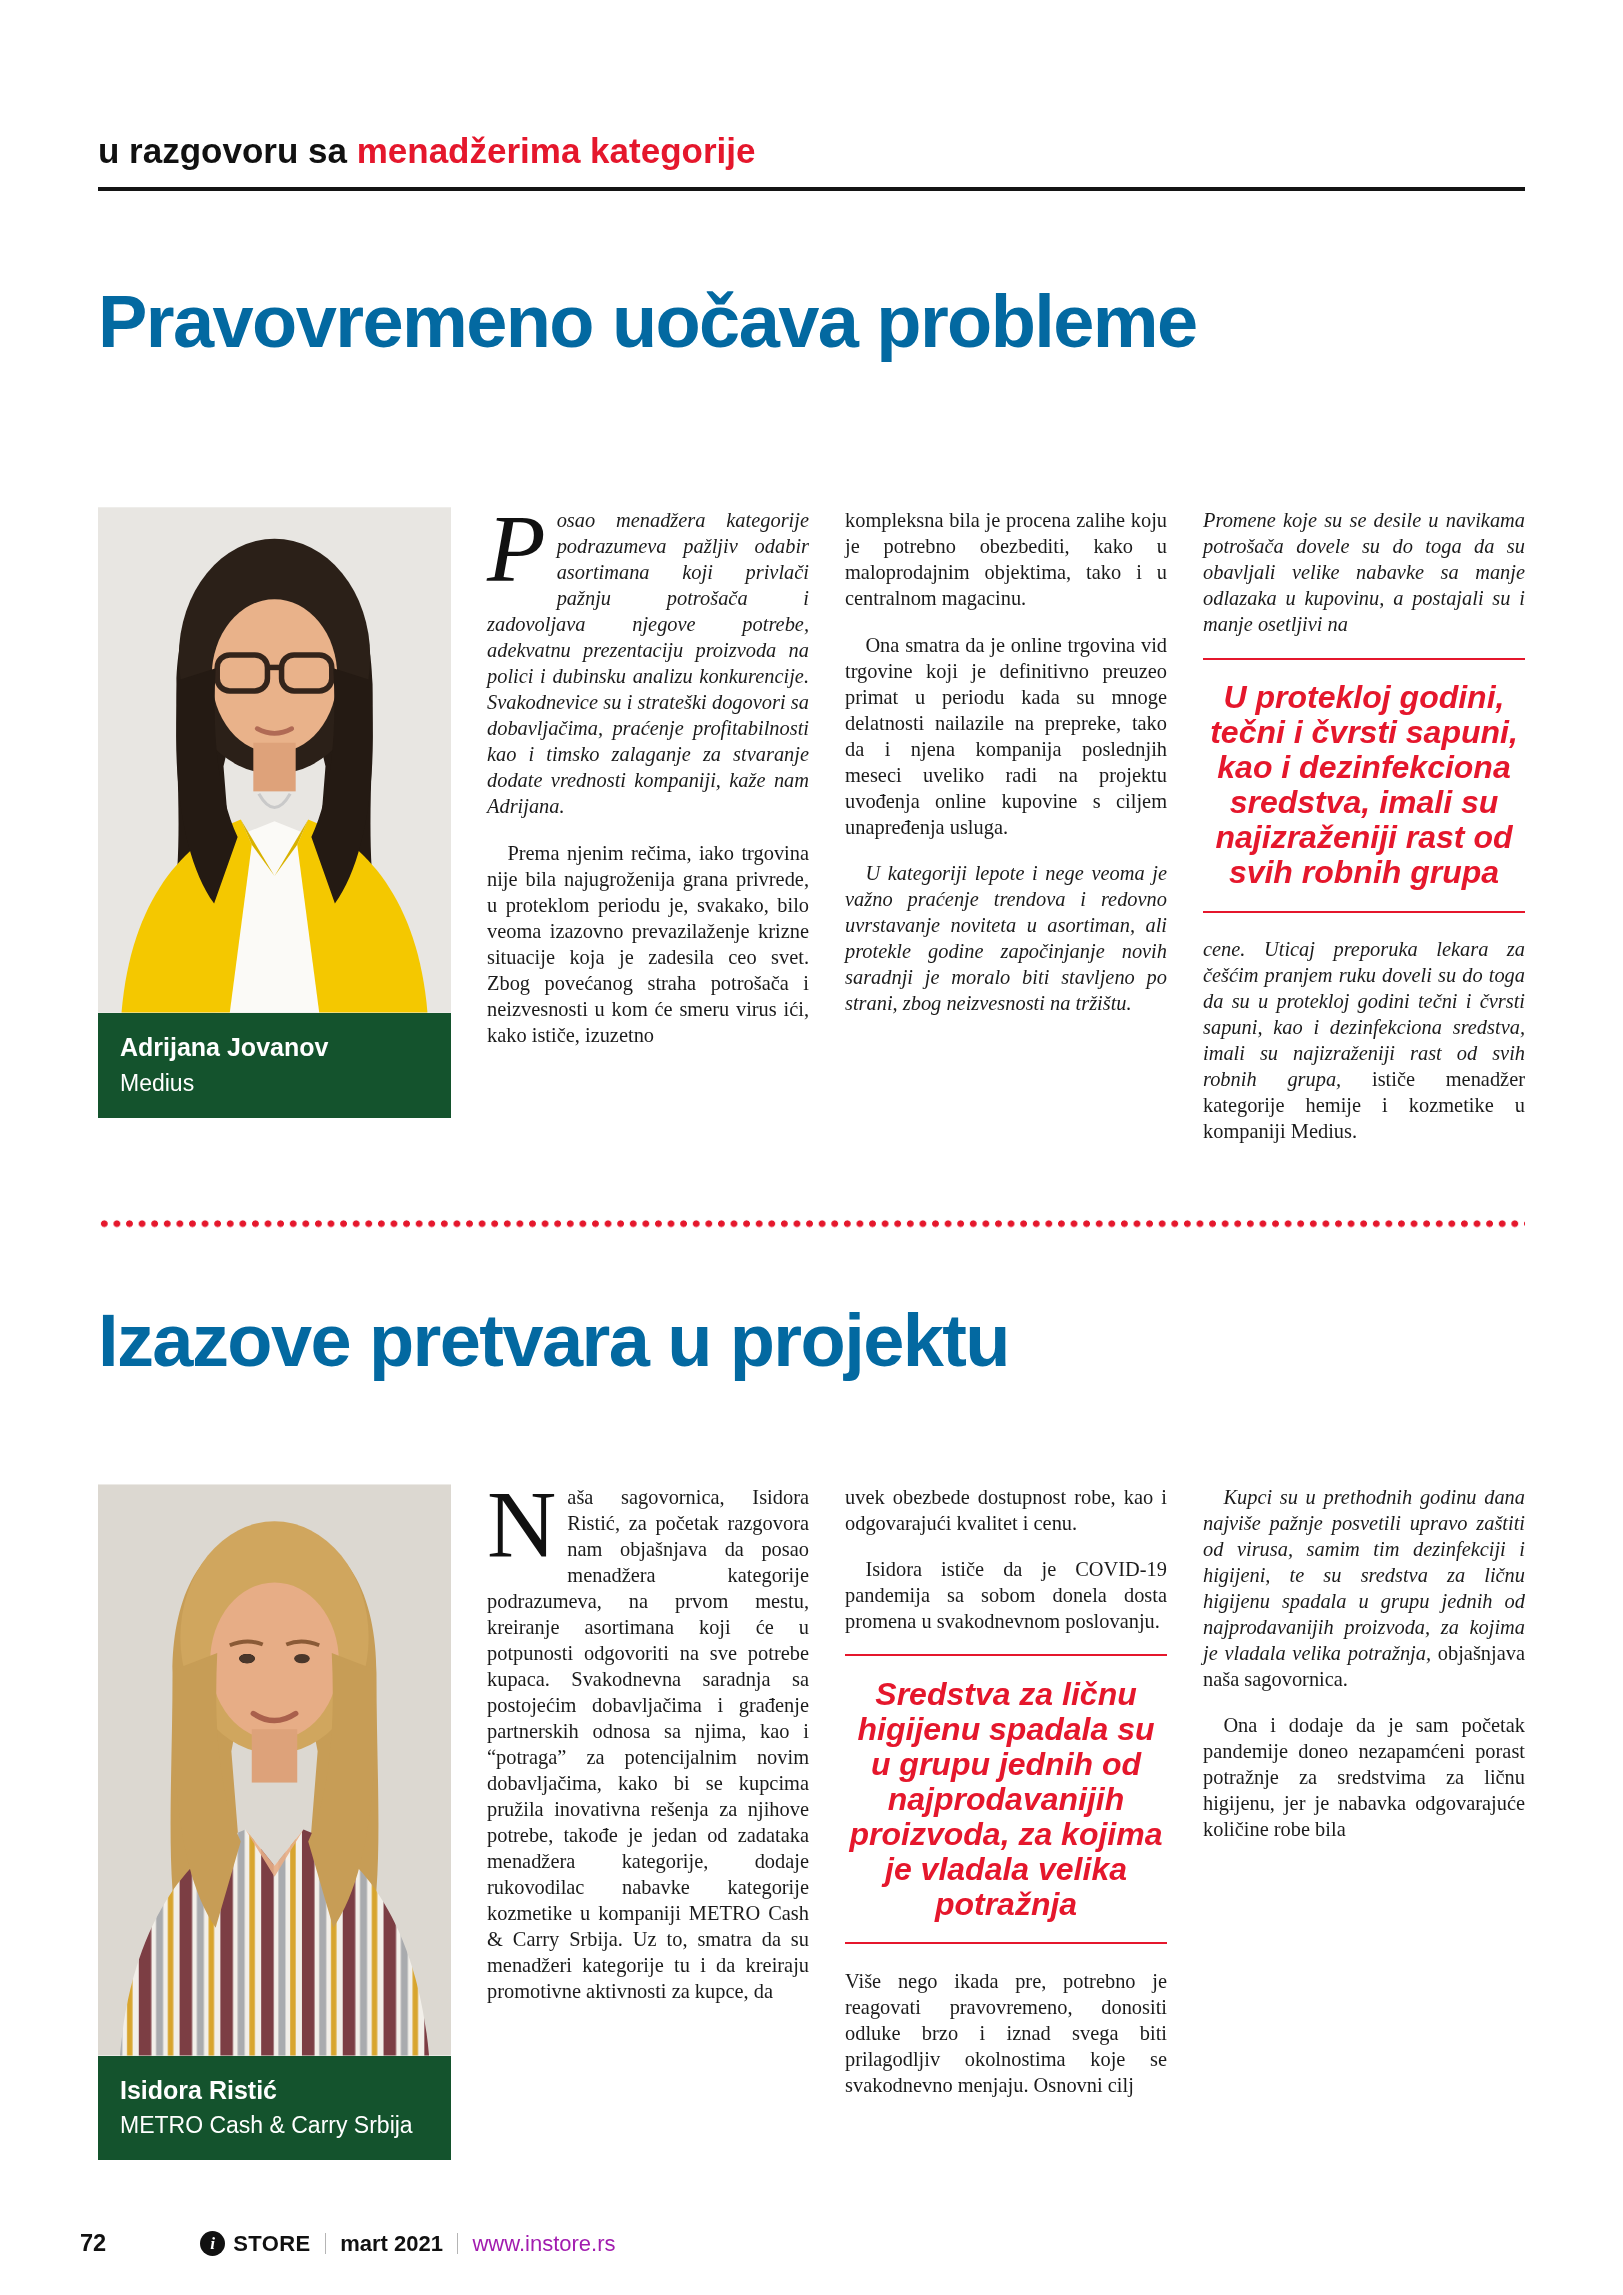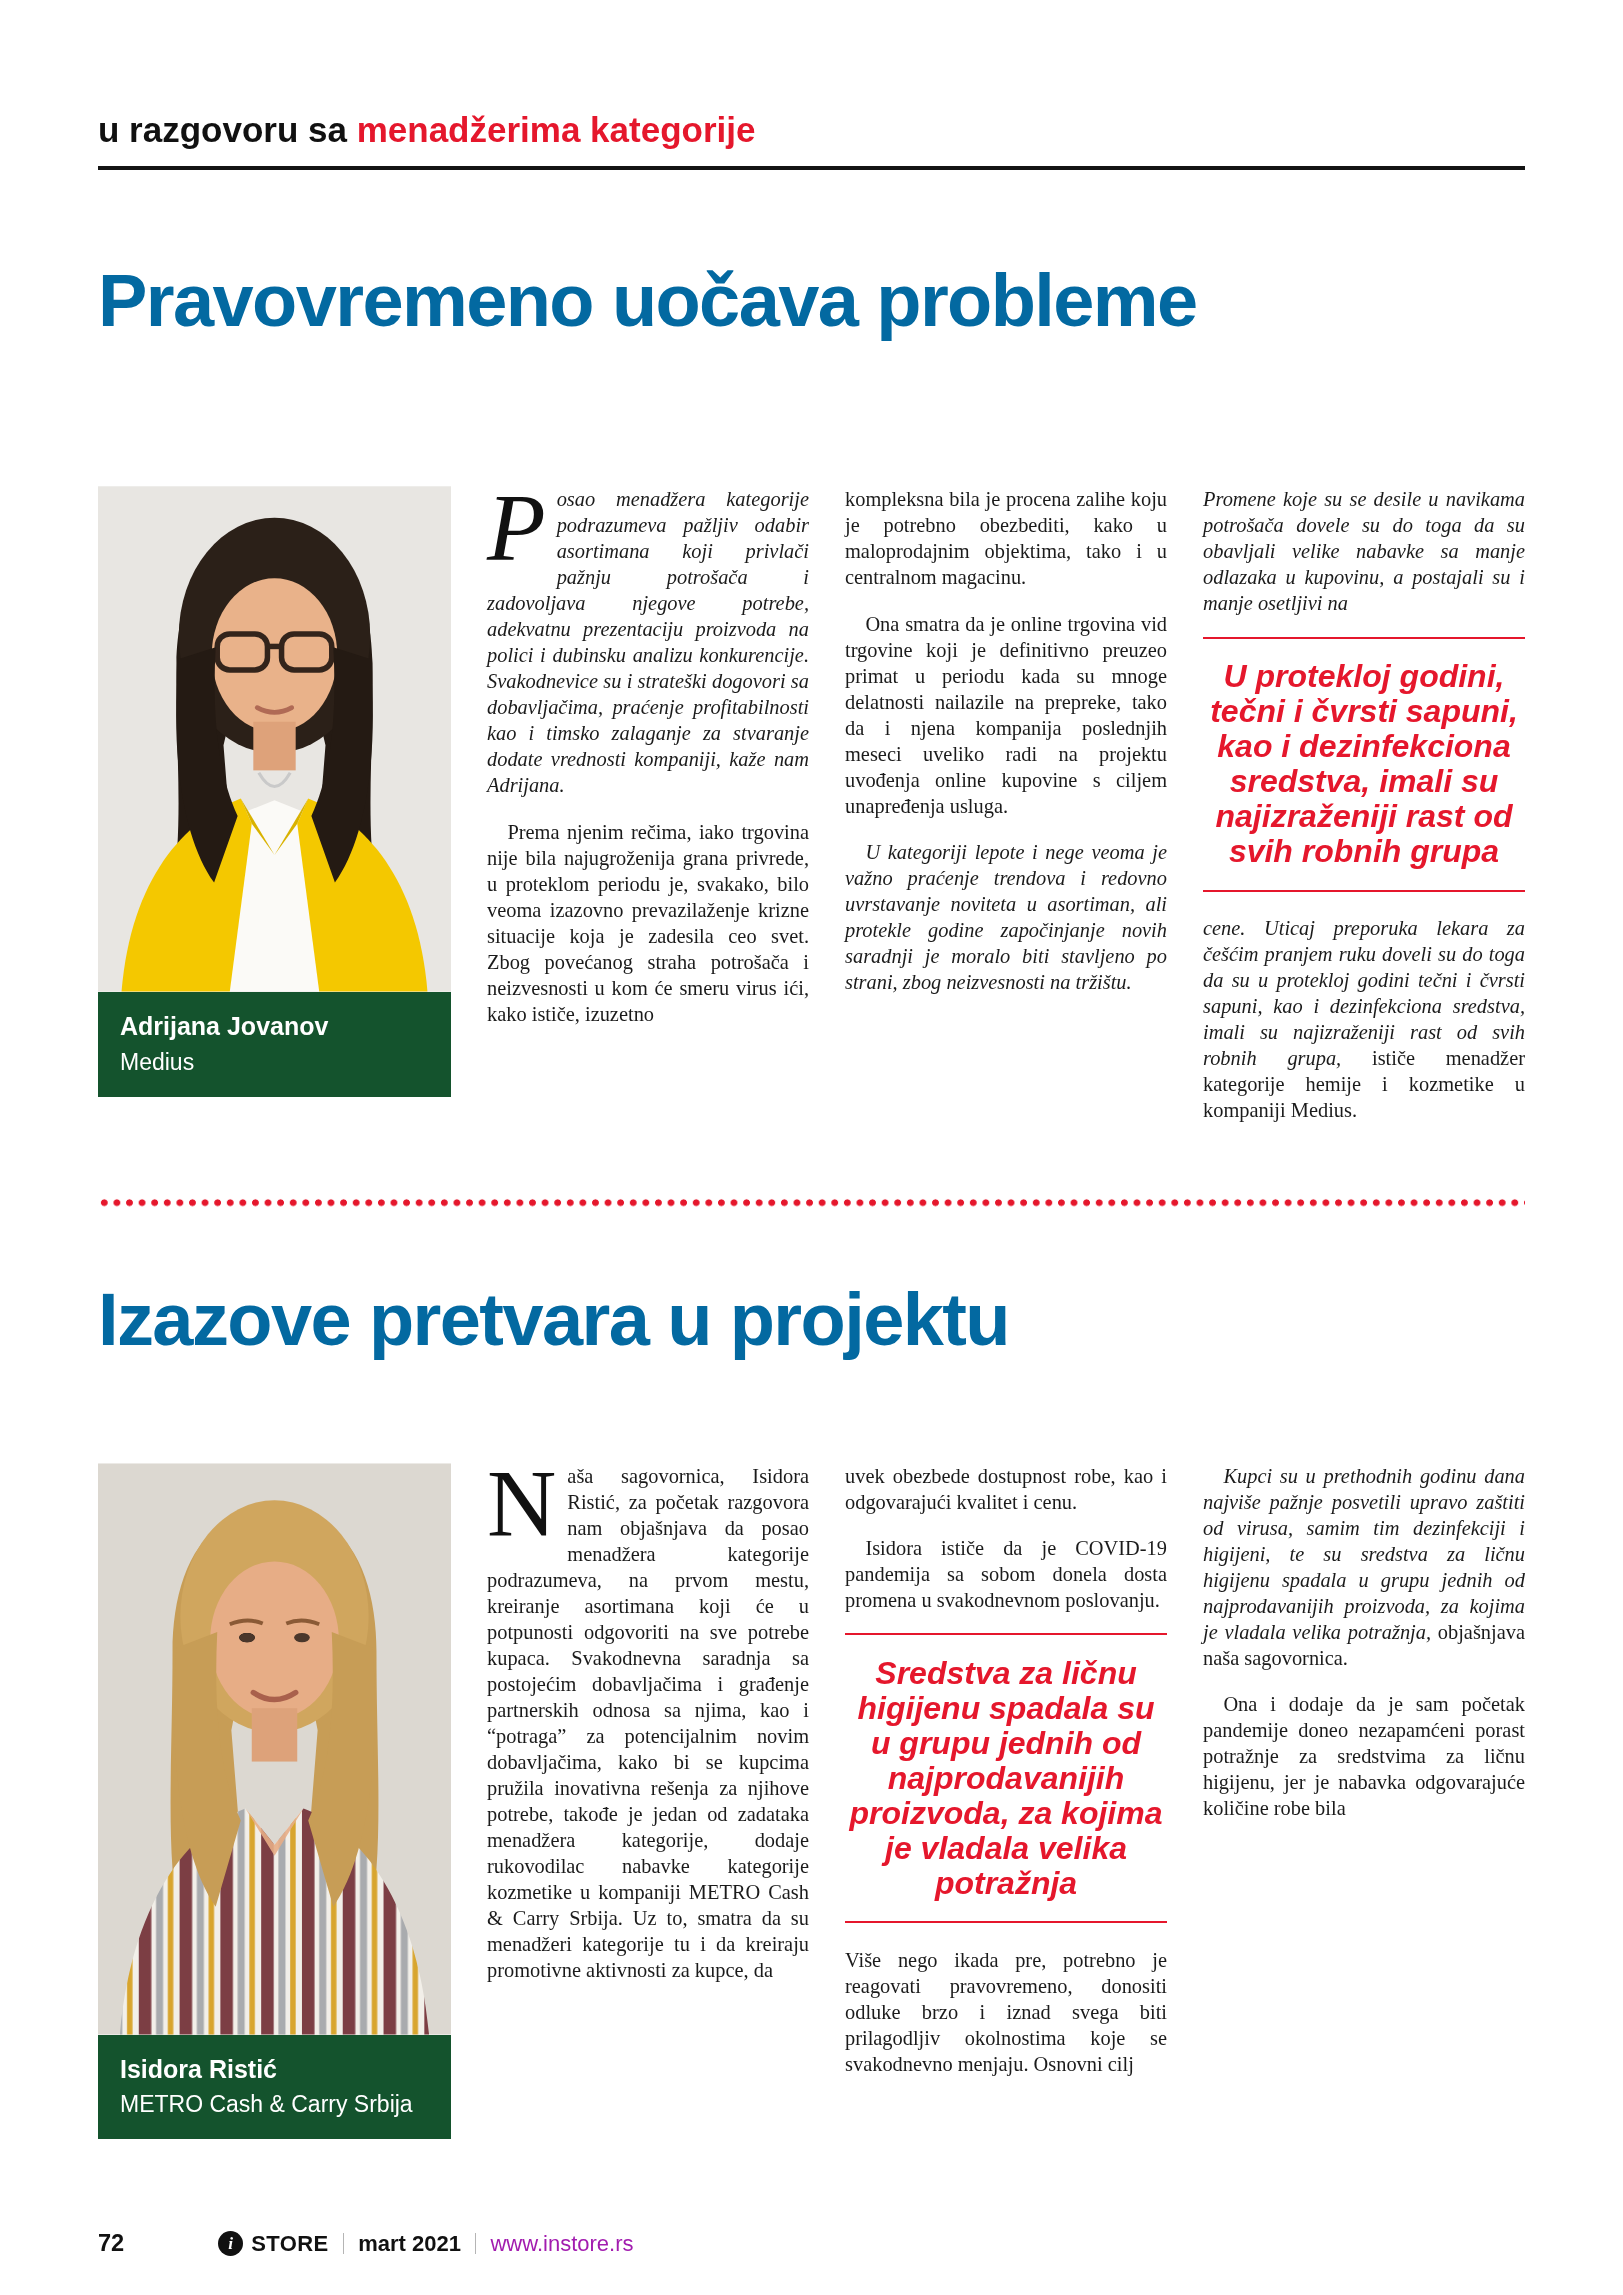--- a/index.html
+++ b/index.html
@@ -2,21 +2,21 @@
 <html lang="sr" style="font-size:12.6px"><head>
 <meta charset="utf-8">
 <style>
   * { margin:0; padding:0; box-sizing:border-box; }
   html,body { background:#ffffff; }
   body {
     width:1623px; height:2295px; position:relative;
     font-family:"Liberation Serif", serif; color:#1b1b1b;
     overflow:hidden;
   }
-  .page { padding:110px 98px 0 98px; }
+  .page { padding:110px 98px 0 98px;margin-top:21px; }
 
   
   .kicker {
     font-family:"Liberation Sans", sans-serif;
     font-weight:bold; font-size:35px; color:#111;
   }
   .kicker .hl { color:#e5172c; }
   .top-rule { height:4.7px; background:#141414; margin-top:15.7px; }
 
   
@@ -64,21 +64,21 @@
 
   .dotted-divider {
     margin-top:75px; height:9.4px;
     background-image:radial-gradient(circle, #e5172c 3.1px, transparent 3.6px);
     background-size:12.6px 9.4px; background-repeat:repeat-x;
     background-position:left center;
   }
 
   
   .footer {
-    position:absolute; left:98px; right:98px; bottom:38px;
+    position:absolute; left:80px; right:98px; bottom:38px;
     display:flex; align-items:center;
     font-family:"Liberation Sans", sans-serif; font-size:22px; color:#111;
   }
   .footer .pageno { font-weight:bold; font-size:23.6px; margin-right:94px; }
   .brand-wrap { display:flex; align-items:center; gap:7.9px; }
   .brand-icon {
     width:25px; height:25px; border-radius:50%; background:#111; color:#fff;
     display:inline-flex; align-items:center; justify-content:center;
     font-family:"Liberation Serif", serif; font-style:italic;
     font-weight:bold; font-size:17.3px; line-height:1;

